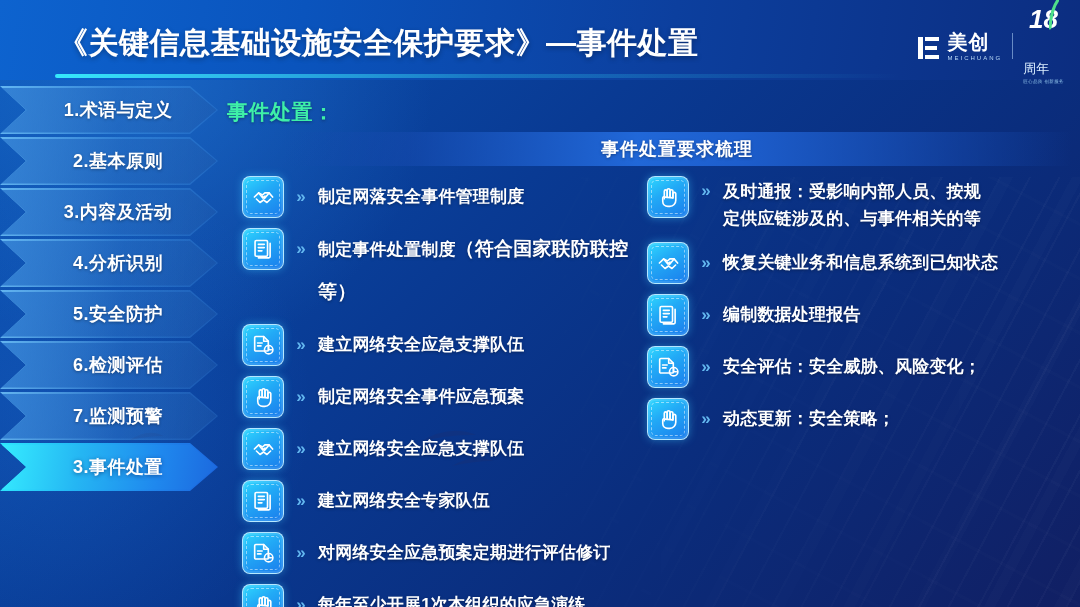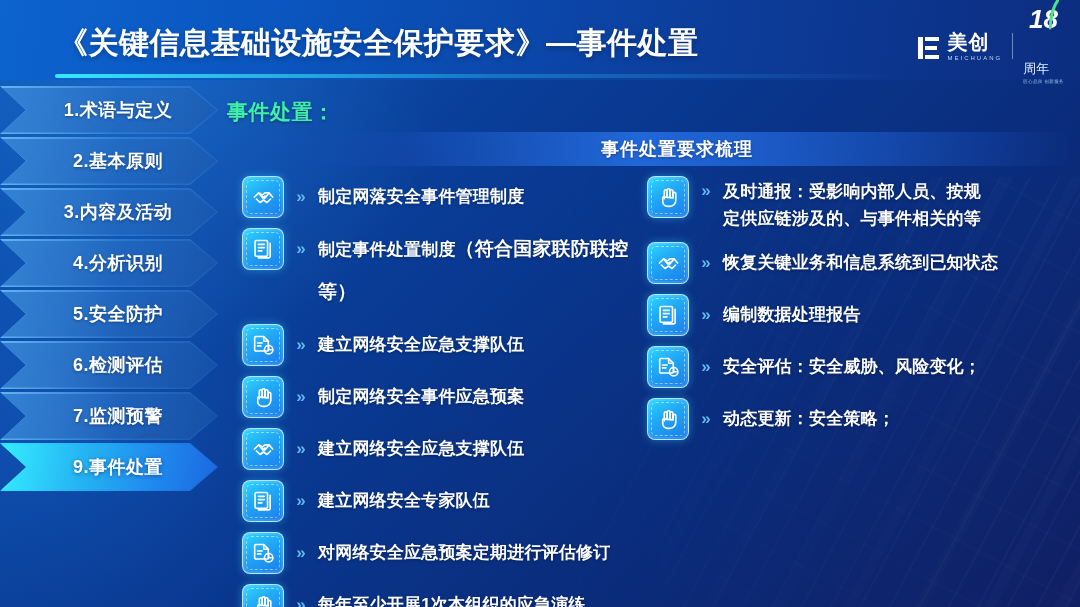--- a/index.html
+++ b/index.html
@@ -278,21 +278,21 @@
         <span class="nav-label">6.检测评估</span>
       </div>
       <div class="nav-item">
         <div class="nav-shape nav-shape-outer"></div>
         <div class="nav-shape-inner"></div>
         <span class="nav-label">7.监测预警</span>
       </div>
       <div class="nav-item active">
         <div class="nav-shape nav-shape-outer"></div>
         <div class="nav-shape-inner"></div>
-        <span class="nav-label">9.事件处置</span>
+        <span class="nav-label">3.事件处置</span>
       </div>
     </div>
 
   <div class="main">
     <div class="section-title">事件处置：</div>
 
     <div class="banner">
       <span class="banner-text">事件处置要求梳理</span>
     </div>
 

